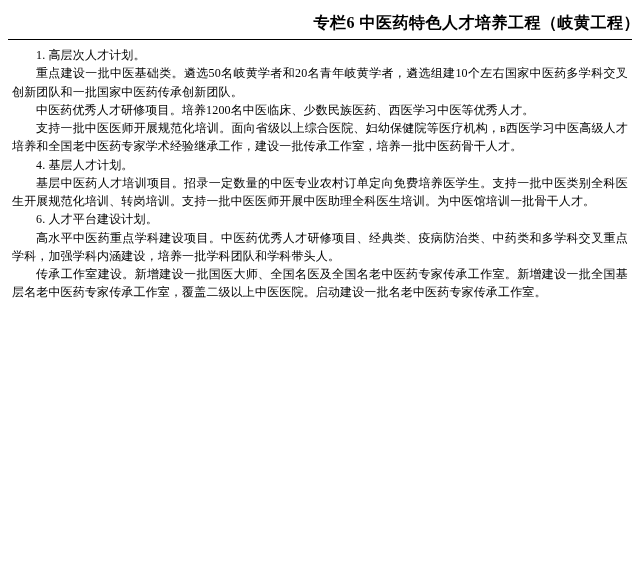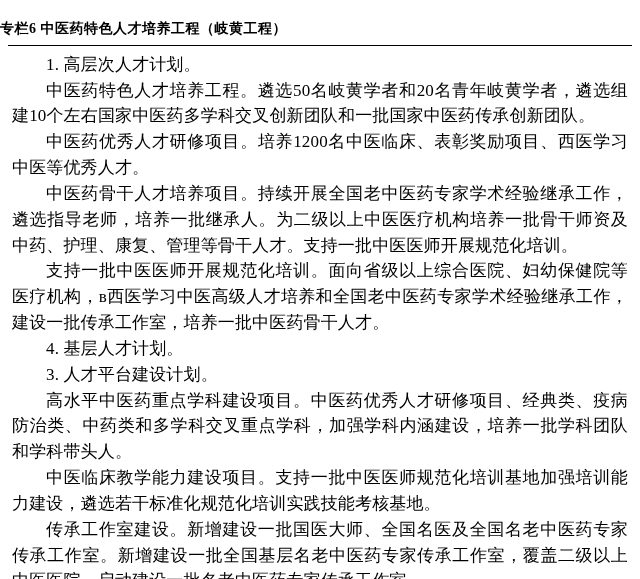--- a/index.html
+++ b/index.html
@@ -15,62 +15,61 @@
     overflow: hidden;
   }
   .page {
     width: 640px;
     height: 579px;
     box-sizing: border-box;
     position: relative;
     background: #ffffff;
   }
   .doc-title {
-    text-align: left;
-    font-size: 14px;
+    text-align: right;
+    font-size: 16px;
     font-weight: bold;
     letter-spacing: 0.5px;
-    padding-top: 21px;
+    padding-top: 13px;
     padding-bottom: 7px;
     line-height: 1.2;
   }
   .rule {
     border: 0;
     border-top: 1px solid #000000;
     margin: 0 8px 0 8px;
   }
   .body-box {
     box-sizing: border-box;
     padding: 6px 12px 4px 12px;
   }
   p.para {
     margin: 0;
-    font-size: 17px;
+    font-size: 12px;
     line-height: 1.52;
     text-align: justify;
     text-justify: inter-ideograph;
     text-indent: 2em;
     letter-spacing: 0.15px;
   }
 </style>
 </head>
 <body>
 
 <div class="page">
 
   <div class="doc-title">专栏6   中医药特色人才培养工程（岐黄工程）</div>
 
   <hr class="rule">
 
   <div class="body-box">
     <p class="para">1. 高层次人才计划。</p>
-    <p class="para">中医药特色人才培养工程。遴选50名岐黄学者和20名青年岐黄学者，遴选组建10个左右国家中医药多学科交叉创新团队和一批国家中医药传承创新团队。</p>
-    <p class="para">中医药优秀人才研修项目。培养1200名中医临床、表彰奖励项目、西医学习中医等优秀人才。</p>
-    <p class="para">中医药骨干人才培养项目。持续开展全国老中医药专家学术经验继承工作，遴选指导老师，培养一批继承人。为二级以上中医医疗机构培养一批骨干师资及中药、护理、康复、管理等骨干人才。支持一批中医医师开展规范化培训。</p>
+    <p class="para">重点建设一批中医基础类。遴选50名岐黄学者和20名青年岐黄学者，遴选组建10个左右国家中医药多学科交叉创新团队和一批国家中医药传承创新团队。</p>
+    <p class="para">中医药优秀人才研修项目。培养1200名中医临床、少数民族医药、西医学习中医等优秀人才。</p>
     <p class="para">支持一批中医医师开展规范化培训。面向省级以上综合医院、妇幼保健院等医疗机构，в西医学习中医高级人才培养和全国老中医药专家学术经验继承工作，建设一批传承工作室，培养一批中医药骨干人才。</p>
     <p class="para">4. 基层人才计划。</p>
-    <p class="para">3. 人才平台建设计划。</p>
+    <p class="para">基层中医药人才培训项目。招录一定数量的中医专业农村订单定向免费培养医学生。支持一批中医类别全科医生开展规范化培训、转岗培训。支持一批中医医师开展中医助理全科医生培训。为中医馆培训一批骨干人才。</p>
+    <p class="para">6. 人才平台建设计划。</p>
     <p class="para">高水平中医药重点学科建设项目。中医药优秀人才研修项目、经典类、疫病防治类、中药类和多学科交叉重点学科，加强学科内涵建设，培养一批学科团队和学科带头人。</p>
-    <p class="para">中医临床教学能力建设项目。支持一批中医医师规范化培训基地加强培训能力建设，遴选若干标准化规范化培训实践技能考核基地。</p>
     <p class="para">传承工作室建设。新增建设一批国医大师、全国名医及全国名老中医药专家传承工作室。新增建设一批全国基层名老中医药专家传承工作室，覆盖二级以上中医医院。启动建设一批名老中医药专家传承工作室。</p>
   </div>
 
 </div>
 
 </body></html>

